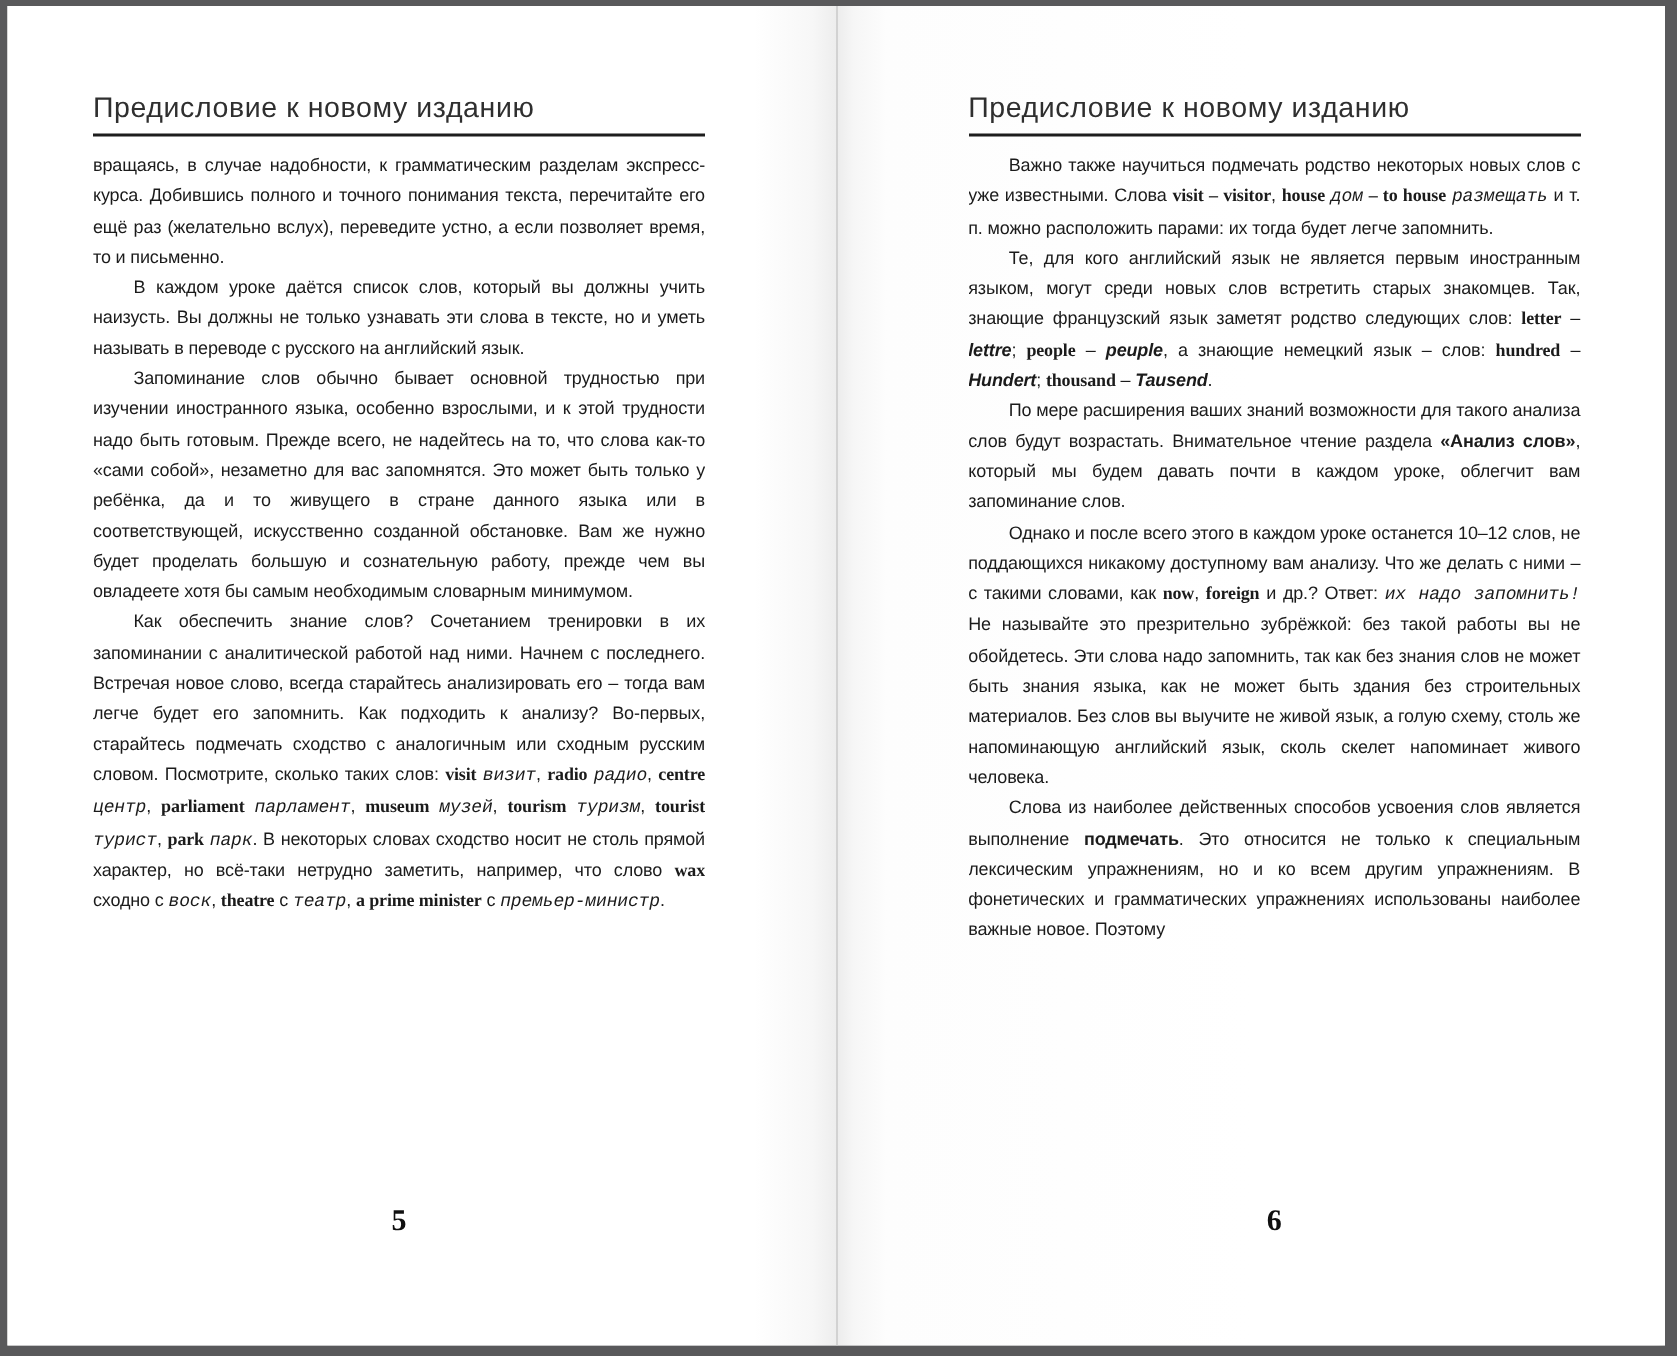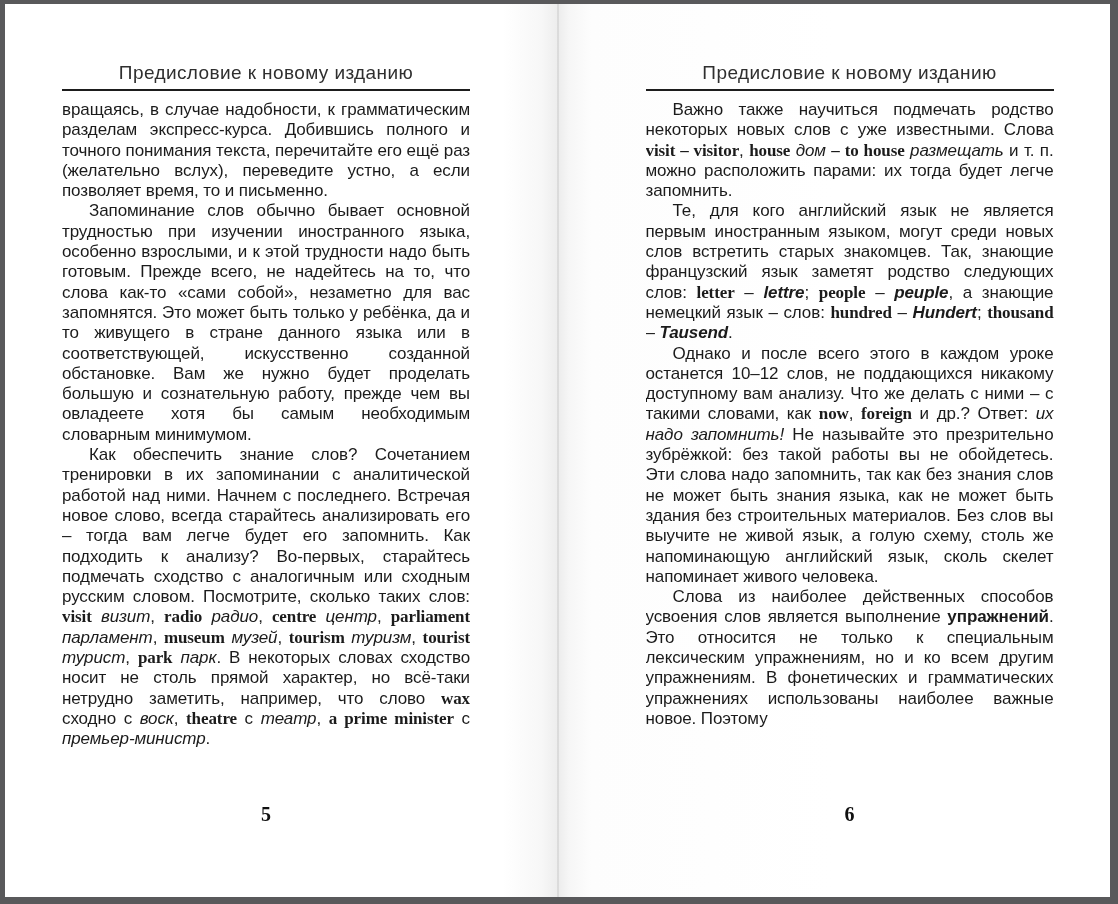--- a/index.html
+++ b/index.html
@@ -23,41 +23,41 @@
   .page-right { background: linear-gradient(to right, #ececec 0%, #f6f6f6 2%, #fdfdfd 6%, #ffffff 50%, #ffffff 100%); }
   .spine {
     position: absolute; left: 50%; top: 0; bottom: 0;
     width: 1px; background: #c9c9c9; transform: translateX(-0.5px);
   }
   .column { position: relative; height: 100%; width: 408px; }
   .page-left  .column { margin-left: 57px; }
   .page-right .column { margin-left: 88px; }
   .running-header { padding-top: 58px; }
   .header-text {
-    text-align: center;
+    text-align: left;
     font-size: 19px;
     color: #2f2f2f;
     letter-spacing: 0.4px;
   }
   .header-rule { margin-top: 5px; border-bottom: 2px solid #1d1d1d; }
   .page-body {
     margin-top: 9px;
     color: #1b1b1b;
-    font-size: 17px;
+    font-size: 12px;
     line-height: 20.3px;
     letter-spacing: -0.1px;
     text-align: justify;
     max-height: 700px;
     overflow: hidden;
   }
   .para { margin: 0; }
   .para.indent { text-indent: 27px; }
   .run-b  { font-family: "Liberation Serif", serif; font-weight: bold; }
   .run-sb { font-weight: bold; }
-  .run-i  { font-family: Liberation Sans, sans-serif; font-style: italic; }
+  .run-i  { font-family: Liberation Mono, monospace; font-style: italic; }
   .run-bi { font-family: Liberation Sans, sans-serif; font-weight: bold; font-style: italic; }
   .page-number {
     position: absolute; top: 799px; left: 0; right: 0;
     text-align: center;
     font-family: "Liberation Serif", serif;
     font-weight: bold;
     font-size: 20px;
     color: #101010;
   }
 </style>
@@ -68,38 +68,40 @@
   <div class="spread">
 
     <section class="page page-left">
       <div class="column">
         <header class="running-header">
           <div class="header-text">Предисловие к новому изданию</div>
           <div class="header-rule"></div>
         </header>
         <div class="page-body">
             <p class="para"><span>вращаясь, в случае надобности, к грамматическим разделам экспресс-курса. Добившись полного и точного понимания текста, перечитайте его ещё раз (желательно вслух), переведите устно, а если позволяет время, то и письменно.</span></p>
+            <p class="para indent"><span>В каждом уроке даётся список слов, который вы должны учить наизусть. Вы должны не только узнавать эти слова в тексте, но и уметь называть в переводе с русского на английский язык.</span></p>
             <p class="para indent"><span>Запоминание слов обычно бывает основной трудностью при изучении иностранного языка, особенно взрослыми, и к этой трудности надо быть готовым. Прежде всего, не надейтесь на то, что слова как-то «сами собой», незаметно для вас запомнятся. Это может быть только у ребёнка, да и то живущего в стране данного языка или в соответствующей, искусственно созданной обстановке. Вам же нужно будет проделать большую и сознательную работу, прежде чем вы овладеете хотя бы самым необходимым словарным минимумом.</span></p>
             <p class="para indent"><span>Как обеспечить знание слов? Сочетанием тренировки в их запоминании с аналитической работой над ними. Начнем с последнего. Встречая новое слово, всегда старайтесь анализировать его – тогда вам легче будет его запомнить. Как подходить к анализу? Во-первых, старайтесь подмечать сходство с аналогичным или сходным русским словом. Посмотрите, сколько таких слов: </span><span class="run-b">visit</span><span> </span><span class="run-i">визит</span><span>, </span><span class="run-b">radio</span><span> </span><span class="run-i">радио</span><span>, </span><span class="run-b">centre</span><span> </span><span class="run-i">центр</span><span>, </span><span class="run-b">parliament</span><span> </span><span class="run-i">парламент</span><span>, </span><span class="run-b">museum</span><span> </span><span class="run-i">музей</span><span>, </span><span class="run-b">tourism</span><span> </span><span class="run-i">туризм</span><span>, </span><span class="run-b">tourist</span><span> </span><span class="run-i">турист</span><span>, </span><span class="run-b">park</span><span> </span><span class="run-i">парк</span><span>. В некоторых словах сходство носит не столь прямой характер, но всё-таки нетрудно заметить, например, что слово </span><span class="run-b">wax</span><span> сходно с </span><span class="run-i">воск</span><span>, </span><span class="run-b">theatre</span><span> с </span><span class="run-i">театр</span><span>, </span><span class="run-b">a prime minister</span><span> с </span><span class="run-i">премьер-министр</span><span>.</span></p>
           </div>
         <div class="page-number">5</div>
       </div>
     </section>
 
     <section class="page page-right">
       <div class="column">
         <header class="running-header">
           <div class="header-text">Предисловие к новому изданию</div>
           <div class="header-rule"></div>
         </header>
         <div class="page-body">
             <p class="para indent"><span>Важно также научиться подмечать родство некоторых новых слов с уже известными. Слова </span><span class="run-b">visit – visitor</span><span>, </span><span class="run-b">house</span><span> </span><span class="run-i">дом</span><span> </span><span class="run-b">– to house</span><span> </span><span class="run-i">размещать</span><span> и т. п. можно расположить парами: их тогда будет легче запомнить.</span></p>
             <p class="para indent"><span>Те, для кого английский язык не является первым иностранным языком, могут среди новых слов встретить старых знакомцев. Так, знающие французский язык заметят родство следующих слов: </span><span class="run-b">letter</span><span> – </span><span class="run-bi">lettre</span><span>; </span><span class="run-b">people</span><span> – </span><span class="run-bi">peuple</span><span>, а знающие немецкий язык – слов: </span><span class="run-b">hundred</span><span> – </span><span class="run-bi">Hundert</span><span>; </span><span class="run-b">thousand</span><span> – </span><span class="run-bi">Tausend</span><span>.</span></p>
+            <p class="para indent"><span>По мере расширения ваших знаний возможности для такого анализа слов будут возрастать. Внимательное чтение раздела </span><span class="run-sb">«Анализ слов»</span><span>, который мы будем давать почти в каждом уроке, облегчит вам запоминание слов.</span></p>
             <p class="para indent"><span>Однако и после всего этого в каждом уроке останется 10–12 слов, не поддающихся никакому доступному вам анализу. Что же делать с ними – с такими словами, как </span><span class="run-b">now</span><span>, </span><span class="run-b">foreign</span><span> и др.? Ответ: </span><span class="run-i">их надо запомнить!</span><span> Не называйте это презрительно зубрёжкой: без такой работы вы не обойдетесь. Эти слова надо запомнить, так как без знания слов не может быть знания языка, как не может быть здания без строительных материалов. Без слов вы выучите не живой язык, а голую схему, столь же напоминающую английский язык, сколь скелет напоминает живого человека.</span></p>
-            <p class="para indent"><span>Слова из наиболее действенных способов усвоения слов является выполнение </span><span class="run-sb">упражнений</span><span>. Это относится не только к специальным лексическим упражнениям, но и ко всем другим упражнениям. В фонетических и грамматических упражнениях использованы наиболее важные новое. Поэтому</span></p>
+            <p class="para indent"><span>Слова из наиболее действенных способов усвоения слов является выполнение </span><span class="run-sb">подмечать</span><span>. Это относится не только к специальным лексическим упражнениям, но и ко всем другим упражнениям. В фонетических и грамматических упражнениях использованы наиболее важные новое. Поэтому</span></p>
           </div>
         <div class="page-number">6</div>
       </div>
     </section>
 
     <div class="spine"></div>
   </div>
 </div>
 
 </body></html>

